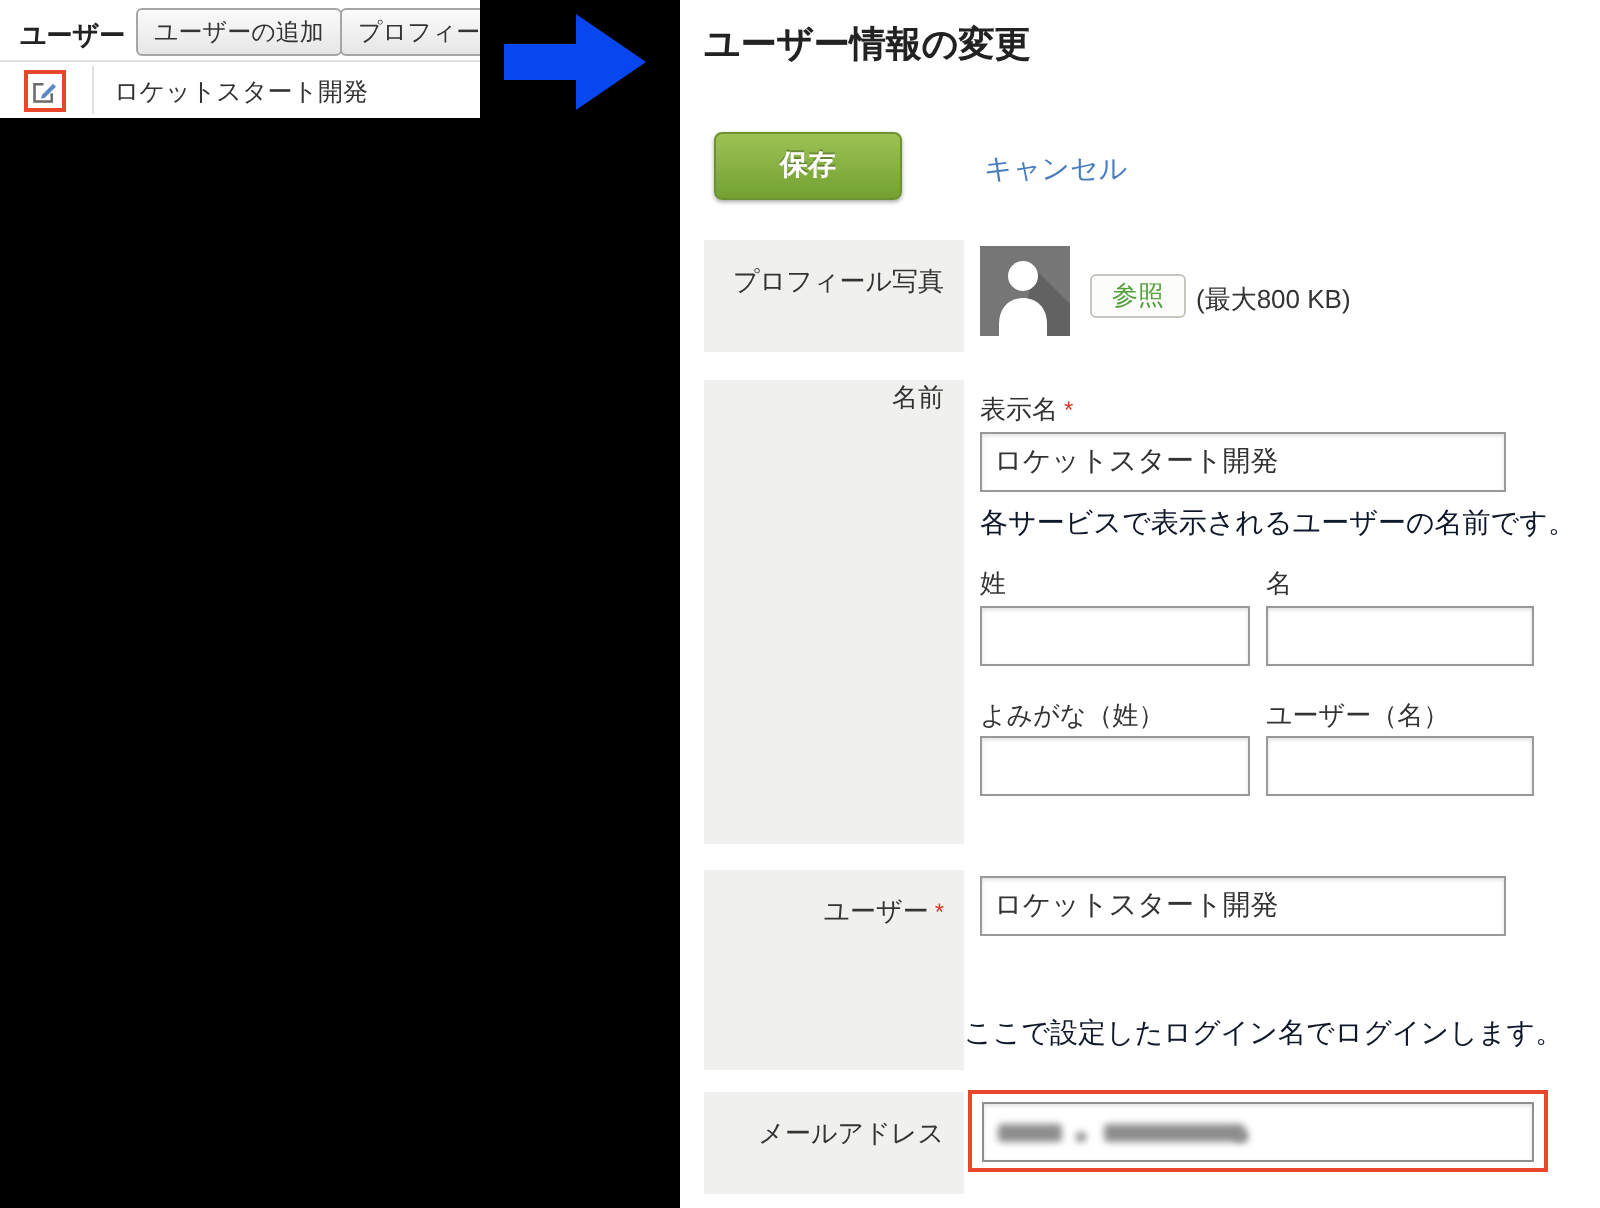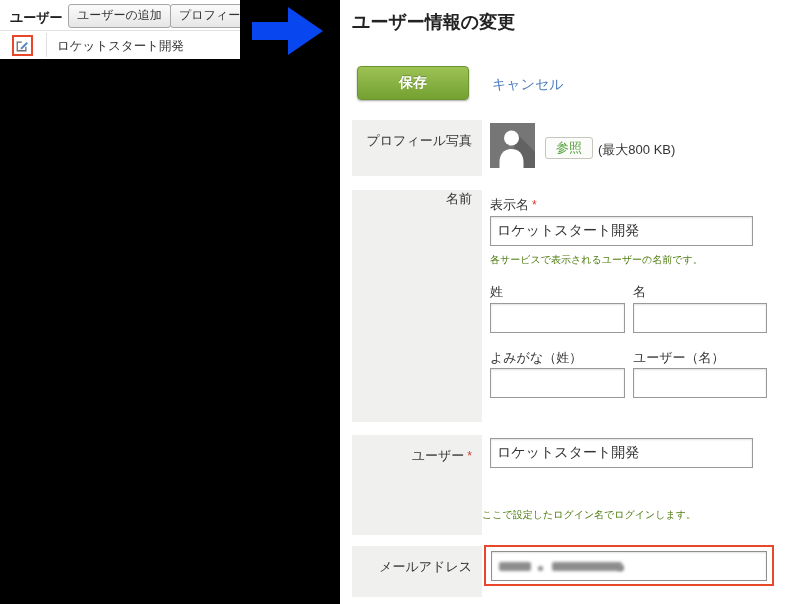--- a/index.html
+++ b/index.html
@@ -9,37 +9,37 @@
 
   
   .backdrop { position:absolute; left:0; top:0; width:340px; height:604px; background:#000; }
 
   
   .snippet { position:absolute; left:0; top:0; width:240px; height:59px; background:#fff; overflow:hidden; }
   .snippet-header { position:absolute; left:0; top:0; width:100%; height:31px; border-bottom:1px solid #e2e2e2; }
   .snippet-title { position:absolute; left:10px; top:9px; font-size:13px; font-weight:bold; color:#222; }
   .mini-btn { position:absolute; top:4px; height:24px; font-size:12px; color:#333;
     background:linear-gradient(#fbfbfb,#e6e6e6); border:1px solid #a6a6a6; border-radius:3px;
-    padding:0 8px; line-height:22px; white-space:nowrap;font-family:Liberation Mono, monospace; }
+    padding:0 8px; line-height:22px; white-space:nowrap; }
   .mini-btn.add { left:68px; }
   .mini-btn.profile { left:170px; width:96px; }
   .snippet-row { position:absolute; left:0; top:31px; width:100%; height:28px; }
   .row-divider { position:absolute; left:46px; top:2px; width:1px; height:24px; background:#e0e0e0; }
   .edit-box { position:absolute; left:12px; top:4px; width:21px; height:21px; background:#fff;
     border:2px solid #e8472b; display:flex; align-items:center; justify-content:center; }
   .row-name { position:absolute; left:57px; top:7px; font-size:12.5px; color:#333; }
 
   
   .arrow { position:absolute; left:252px; top:6px; width:72px; height:50px; }
 
   
   .panel { position:absolute; left:340px; top:0; width:460px; height:604px; background:#fff; }
   .page-title { position:absolute; left:12px; top:10px; font-size:18px; font-weight:bold; color:#222; }
 
-  .save-btn { position:absolute; left:17px; top:66px; width:112px; height:34px;
+  .save-btn { position:absolute; left:17px; top:66px; width:94px; height:34px;
     background:linear-gradient(#9dc254,#73a132); border:1px solid #6d9331; border-radius:4px;
     color:#fff; font-size:14px; font-weight:bold; text-shadow:0 -1px 0 rgba(0,0,0,.25);
     box-shadow:0 1px 2px rgba(0,0,0,.35); cursor:pointer; }
   .cancel-link { position:absolute; left:152px; top:76px; font-size:14px; color:#4a7dbd;
     text-decoration:none; cursor:pointer; }
 
   .sec-label { position:absolute; left:12px; width:130px; background:#f0f0ee; color:#333;
     font-size:13px; text-align:right; padding:12px 10px 0 6px; }
   .sec-photo { top:120px; height:56px; }
   .sec-name  { top:190px; height:232px; padding-top:0; }
@@ -50,21 +50,21 @@
   .avatar { position:absolute; left:150px; top:123px; width:45px; height:45px; }
   .browse-btn { position:absolute; left:205px; top:137px; height:22px; padding:0 10px;
     font-size:13px; color:#53a03c; background:#fcfcfa; border:1px solid #c6c6be;
     border-radius:3px; line-height:20px; cursor:pointer; }
   .size-note { position:absolute; left:258px; top:141px; font-size:13px; color:#333; }
 
   .fld-label { position:absolute; font-size:13px; color:#333; white-space:nowrap; }
   .txt { position:absolute; height:30px; border:1px solid #999; background:#fff;
     box-shadow:inset 0 1px 2px rgba(0,0,0,.12); font-size:14px; color:#333; padding:0 6px;
     font-family:"Liberation Sans","DejaVu Sans",sans-serif; }
-  .help { position:absolute; font-size:10px; color:#4d7c0f; white-space:nowrap; }
+  .help { position:absolute; font-size:14px; color:#0f172a; white-space:nowrap; }
 
   .email-wrap { position:absolute; left:144px; top:545px; width:290px; height:41px;
     border:2px solid #e8472b; }
   .email-input { position:absolute; left:5px; top:4px; width:276px; height:30px;
     border:1px solid #8f8f8f; background:#fff; box-shadow:inset 0 1px 2px rgba(0,0,0,.12); }
   .blur-blob { position:absolute; background:#8d8d8d; border-radius:2px; filter:blur(1.8px); }
   .blob-a { left:7px;  top:10px; width:32px; height:9px; }
   .blob-b { left:46px; top:14px; width:5px;  height:5px; }
   .blob-c { left:60px; top:10px; width:70px; height:9px; }
   .blob-d { left:126px;top:13px; width:6px;  height:6px; }

